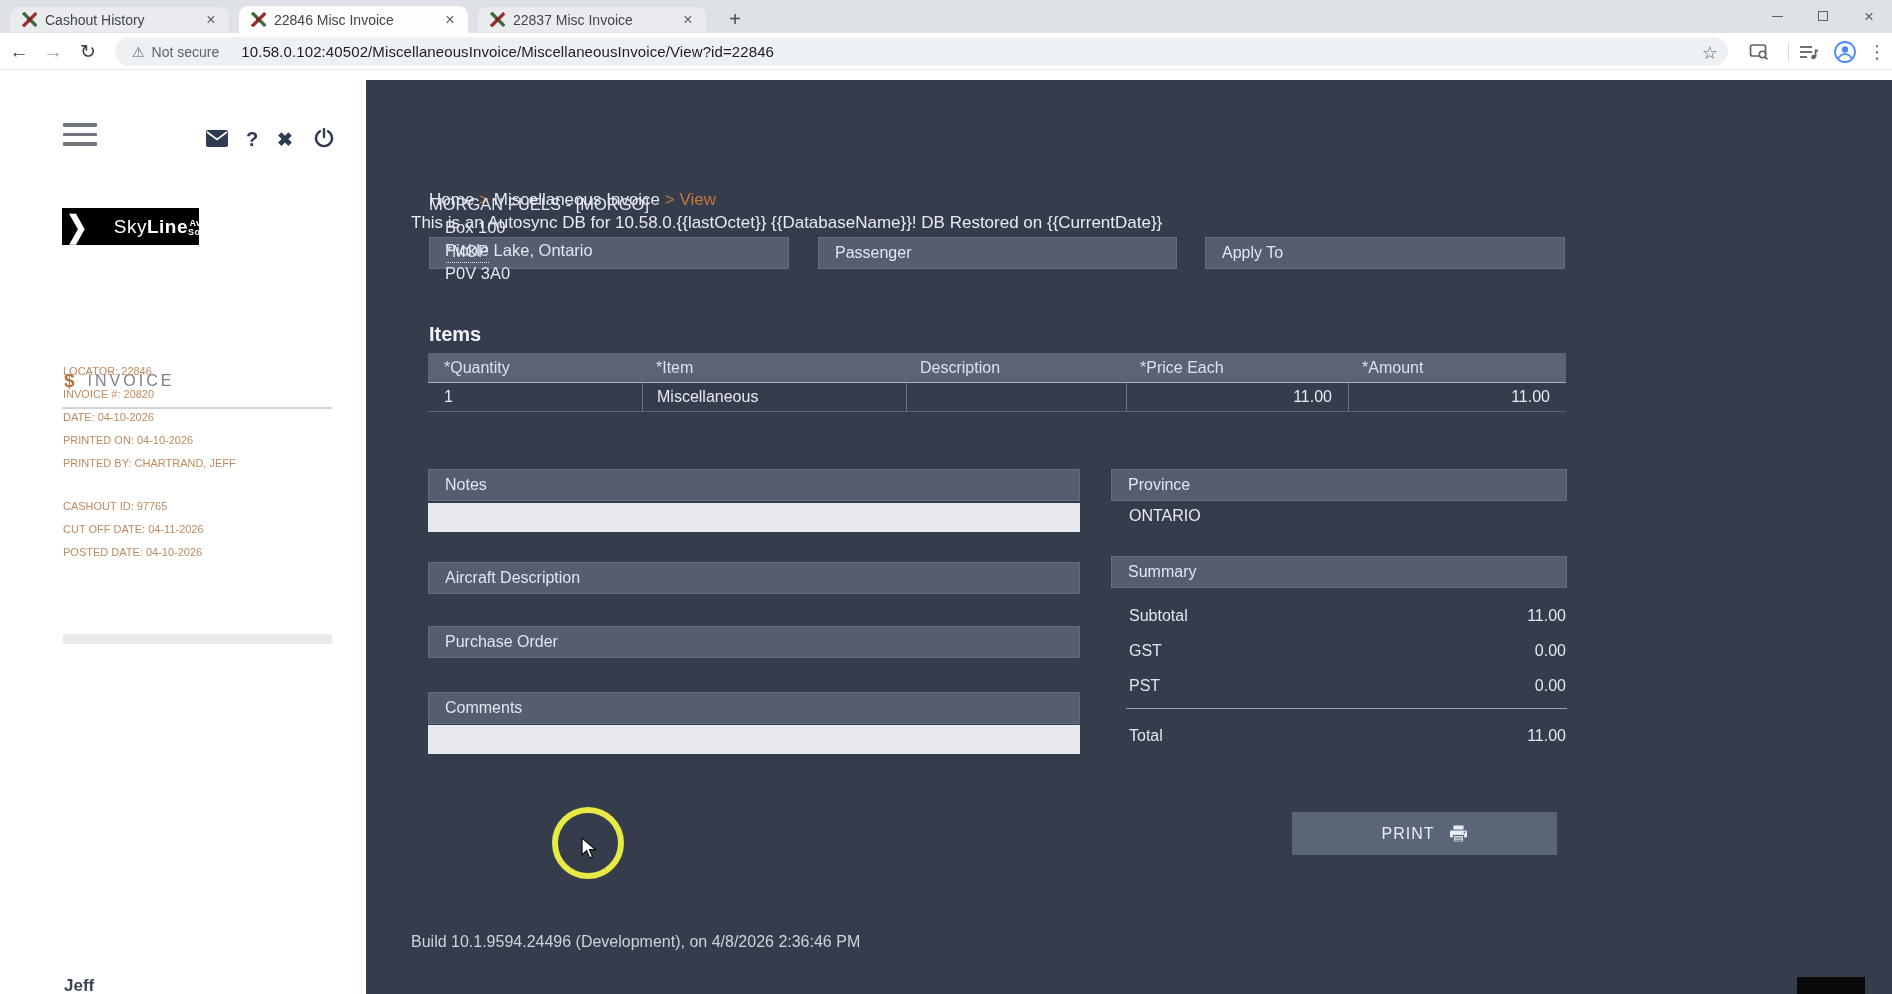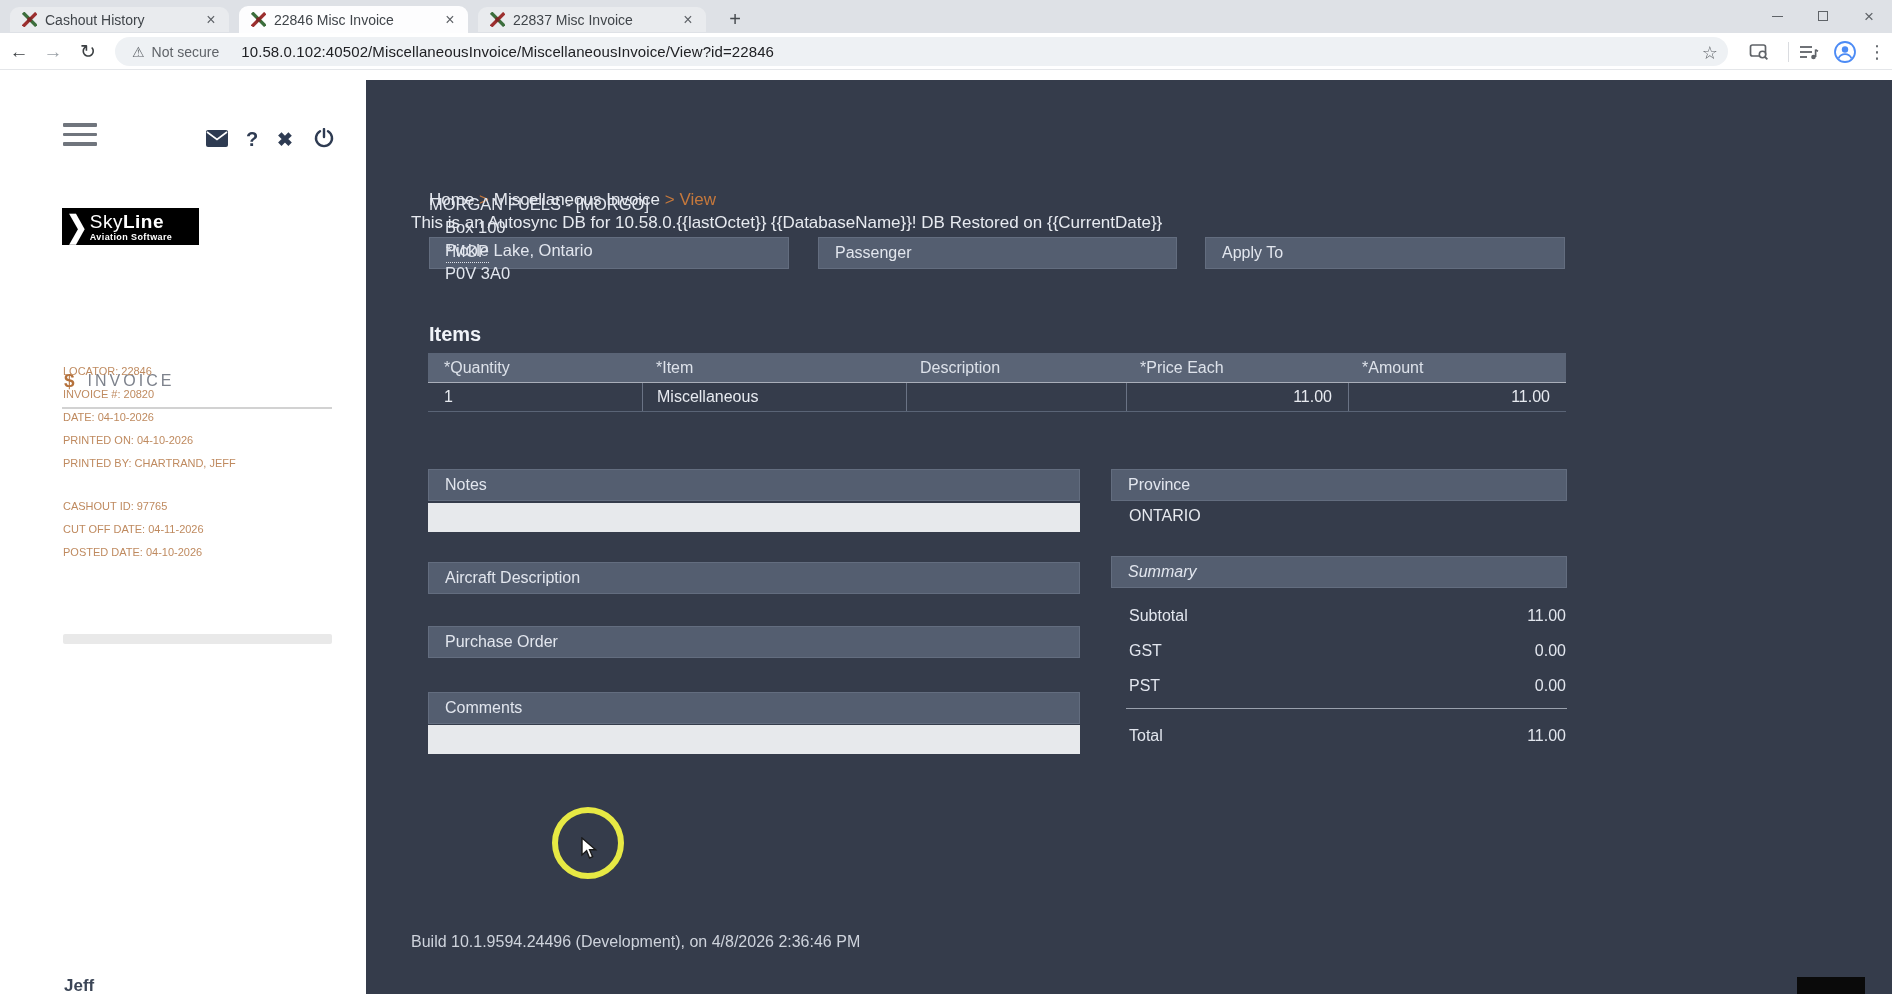--- a/index.html
+++ b/index.html
@@ -40,21 +40,21 @@
   .tbr-icon { position:absolute; top:6px; width:26px; height:26px; display:flex; align-items:center;
               justify-content:center; color:#5f6368; }
 
   
   .sidebar { position:absolute; left:0; top:70px; width:366px; height:924px; background:#ffffff; }
   .hamburger div { width:34px; height:3.5px; background:#70757d; margin-bottom:6px; border-radius:1px; }
   .side-ico { position:absolute; color:#2e3b52; }
   .logo { position:absolute; left:62px; top:138px; width:137px; height:37px; background:#000;
           color:#fff; display:flex; align-items:center; padding:2px 6px 2px 4px; }
   .logo .chev { font-weight:bold; font-size:26px; line-height:26px; margin-right:2px; transform:scaleY(1.15); }
-  .logo .words { display:flex; flex-direction:column; line-height:1; }
+  .logo .words { display:flex; line-height:1;margin-left:24px; }
   .logo .brand { font-size:19px; letter-spacing:0.5px; }
   .logo .brand .thin { font-weight:300; }
   .logo .brand b { font-weight:bold; }
   .logo .tagline { font-size:9px; font-weight:bold; margin-top:2px; letter-spacing:0.4px;text-align:center; }
   .inv-head { position:absolute; left:64px; top:300px; display:flex; align-items:center; }
   .inv-head .dollar { color:#b5723c; font-weight:bold; font-size:19px; margin-right:13px; }
   .inv-head .word { color:#7d828c; font-size:16px; letter-spacing:3px; }
   .side-divider { position:absolute; left:62px; top:337px; width:270px; height:0; border-top:2px solid #d2d2d2; }
   .sideinfo { position:absolute; left:63px; color:#bf8a5f; font-size:11px; line-height:23px; white-space:nowrap; }
   .graybar { position:absolute; left:63px; top:564px; width:269px; height:10px; background:#e9e9e9; border-radius:2px; }
@@ -323,21 +323,21 @@
   <div class="fieldbar" style="left:62px; top:612px; width:652px;">
     <span>Comments</span>
   </div>
   <div class="lightinput" style="left:62px; top:645px; width:652px;"></div>
 
   <div class="fieldbar" style="left:745px; top:389px; width:456px;">
     <span>Province</span>
   </div>
   <div class="abs" style="left:763px; top:427px; font-size:16px; color:#e7eaf0;">ONTARIO</div>
 
-  <div class="fieldbar" style="left:745px; top:476px; width:456px;font-style:italic;">
+  <div class="fieldbar" style="left:745px; top:476px; width:456px;">
     <span>Summary</span>
   </div>
 
   <div class="sum-row" style="top:527px;">
     <span>Subtotal</span>
     <span>11.00</span>
   </div>
   <div class="sum-row" style="top:562px;">
     <span>GST</span>
     <span>0.00</span>
@@ -345,20 +345,31 @@
   <div class="sum-row" style="top:597px;">
     <span>PST</span>
     <span>0.00</span>
   </div>
   <div class="sum-divider"></div>
   <div class="sum-row" style="top:647px;">
     <span>Total</span>
     <span>11.00</span>
   </div>
 
+  <div class="printbtn">
+    <span>PRINT</span>
+    <svg width="19" height="18" viewBox="0 0 19 18">
+      <rect x="4.5" y="0.5" width="10" height="4" fill="#e9ecf2"></rect>
+      <rect x="1" y="5.5" width="17" height="7" rx="1.2" fill="#e9ecf2"></rect>
+      <rect x="4.5" y="10.5" width="10" height="6.5" fill="#e9ecf2" stroke="#5b6578" stroke-width="1.2"></rect>
+      <line x1="6" y1="13" x2="13" y2="13" stroke="#5b6578" stroke-width="1.1"></line>
+      <line x1="6" y1="15.2" x2="13" y2="15.2" stroke="#5b6578" stroke-width="1.1"></line>
+      <circle cx="15.5" cy="7.5" r="0.9" fill="#5b6578"></circle>
+    </svg>
+  </div>
 
   <div class="click-ring"></div>
   <div class="cursor">
     <svg width="18" height="24" viewBox="0 0 18 24">
       <path d="M1 1 L1 18 L5.6 13.8 L8.6 21 L11.6 19.7 L8.6 12.7 L14.6 12.7 Z" fill="#ffffff" stroke="#1a1a1a" stroke-width="1.4"></path>
     </svg>
   </div>
 
   <div class="buildline">Build 10.1.9594.24496 (Development), on 4/8/2026 2:36:46 PM</div>
   <div class="blackbox"></div>

